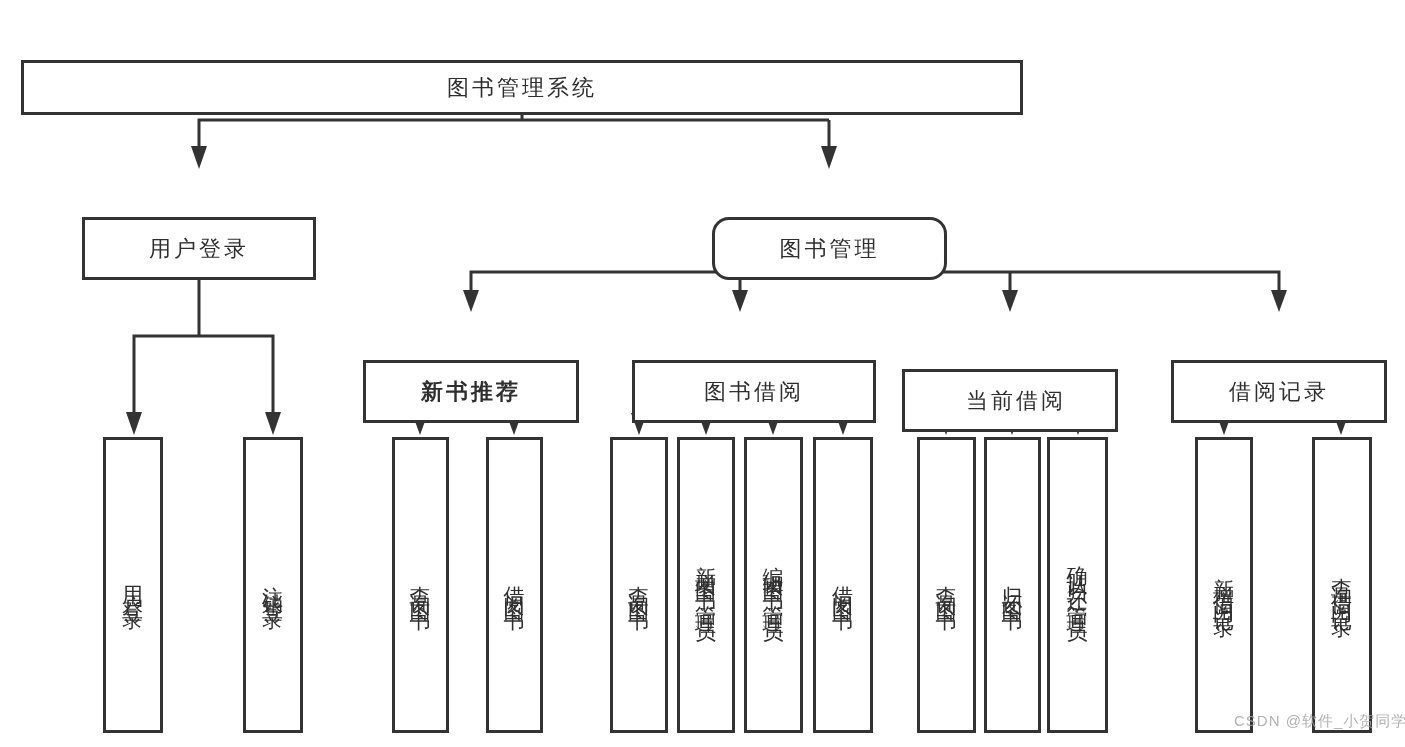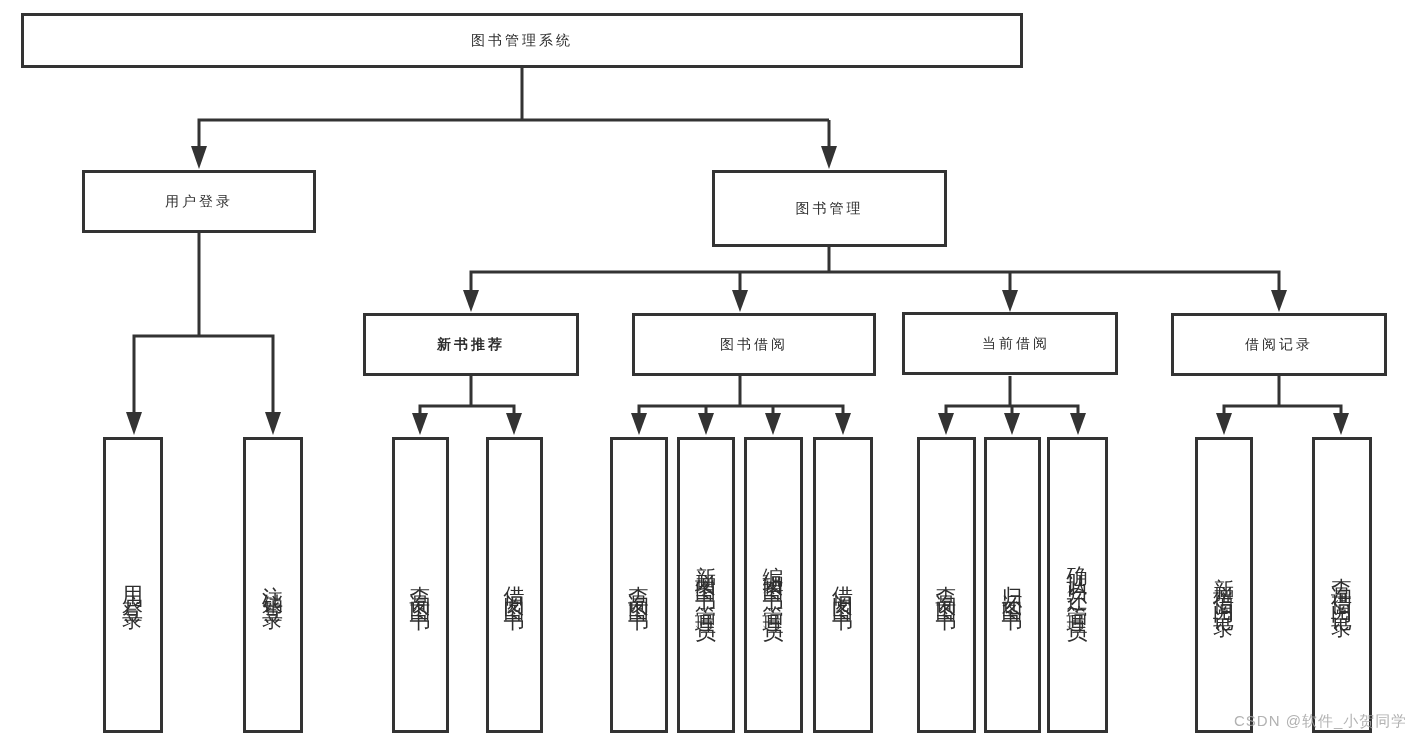--- a/index.html
+++ b/index.html
@@ -22,37 +22,38 @@
     position: absolute;
     background: #ffffff;
     border: 3px solid #333333;
     color: #2e2e2e;
     display: flex;
     align-items: center;
     justify-content: center;
     text-align: center;
   }
   .h-node {
-    font-size: 14px;
+    font-size: 22px;
     letter-spacing: 3px;
     white-space: nowrap;
+    margin-top: 47px;
   }
   .v-node {
     writing-mode: vertical-rl;
     text-orientation: mixed;
     font-size: 21px;
     letter-spacing: 8px;
     line-height: 1;
   }
   .root-node   { left: 21px;  top: 13px;  width: 1002px; height: 55px; }
   .n-userlogin { left: 82px;  top: 170px; width: 234px;  height: 63px; }
-  .n-bookmgmt  { left: 712px; top: 170px; width: 235px;  height: 77px; }
+  .n-bookmgmt  { left: 712px; top: 170px; width: 235px;  height: 63px; border-radius: 17px; }
   .n-newbooks  { left: 363px; top: 313px; width: 216px;  height: 63px; font-weight: bold; }
   .n-bookborrow{ left: 632px; top: 313px; width: 244px;  height: 63px; }
-  .n-curborrow { left: 902px; top: 312px; width: 216px;  height: 63px; padding-left: 12px; }
+  .n-curborrow { left: 902px; top: 322px; width: 216px;  height: 63px; padding-left: 12px; }
   .n-records   { left: 1171px;top: 313px; width: 216px;  height: 63px; }
   .leaf { top: 437px; height: 296px; }
   .lf-1  { left: 103px;  width: 60px; }
   .lf-2  { left: 243px;  width: 60px; }
   .lf-3  { left: 392px;  width: 57px; }
   .lf-4  { left: 486px;  width: 57px; }
   .lf-5  { left: 610px;  width: 58px; }
   .lf-6  { left: 677px;  width: 58px; }
   .lf-7  { left: 744px;  width: 59px; }
   .lf-8  { left: 813px;  width: 60px; }

